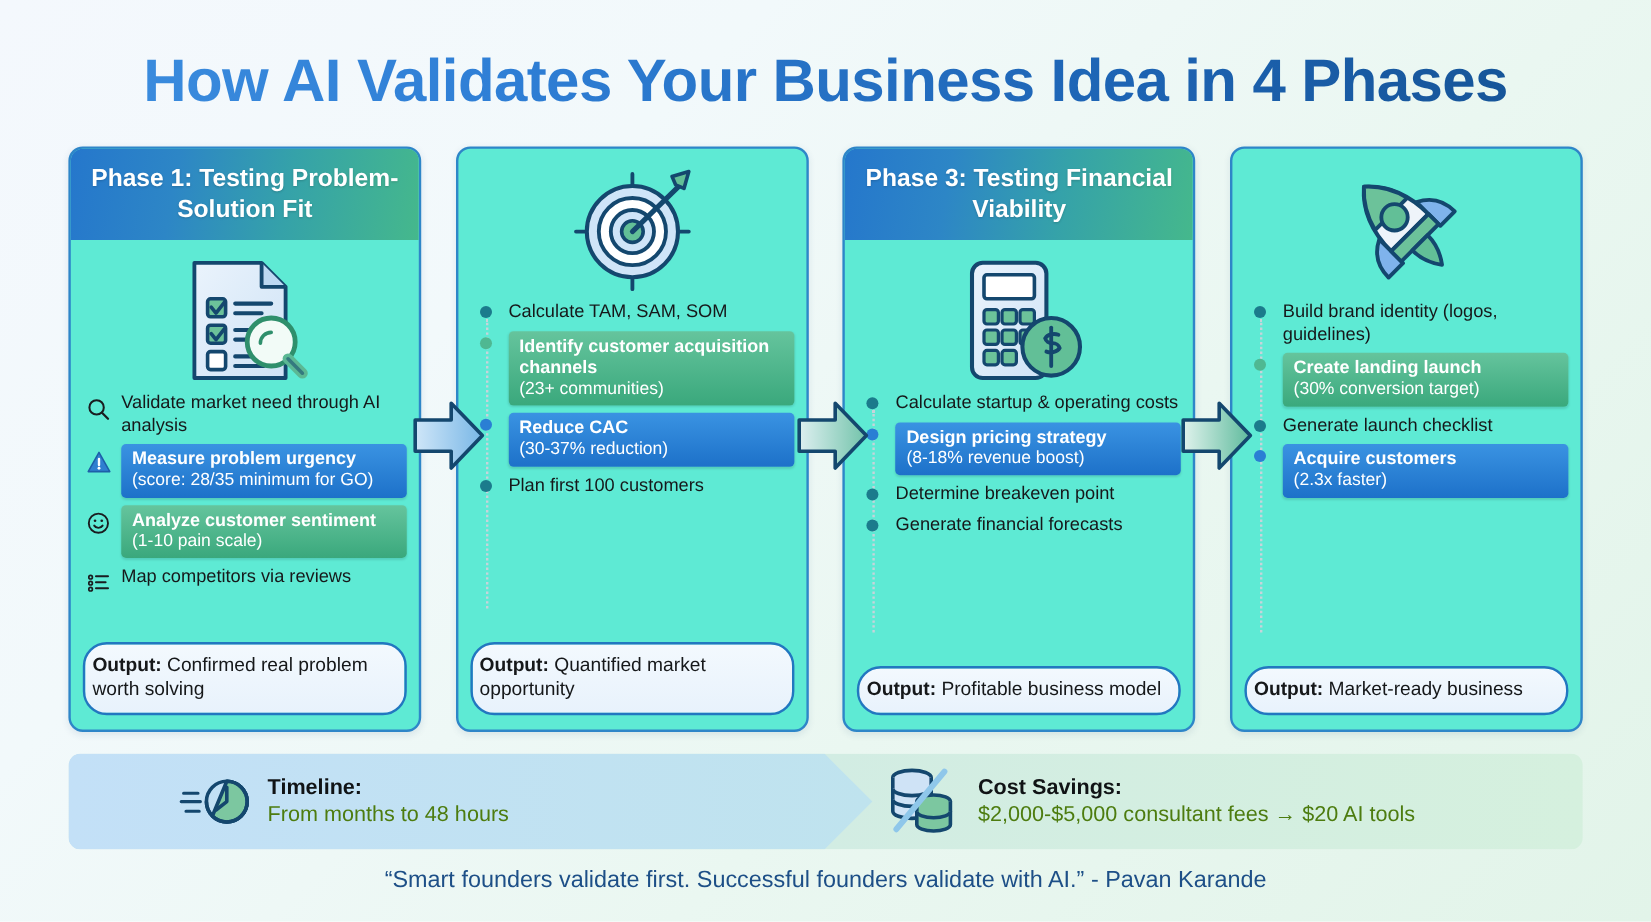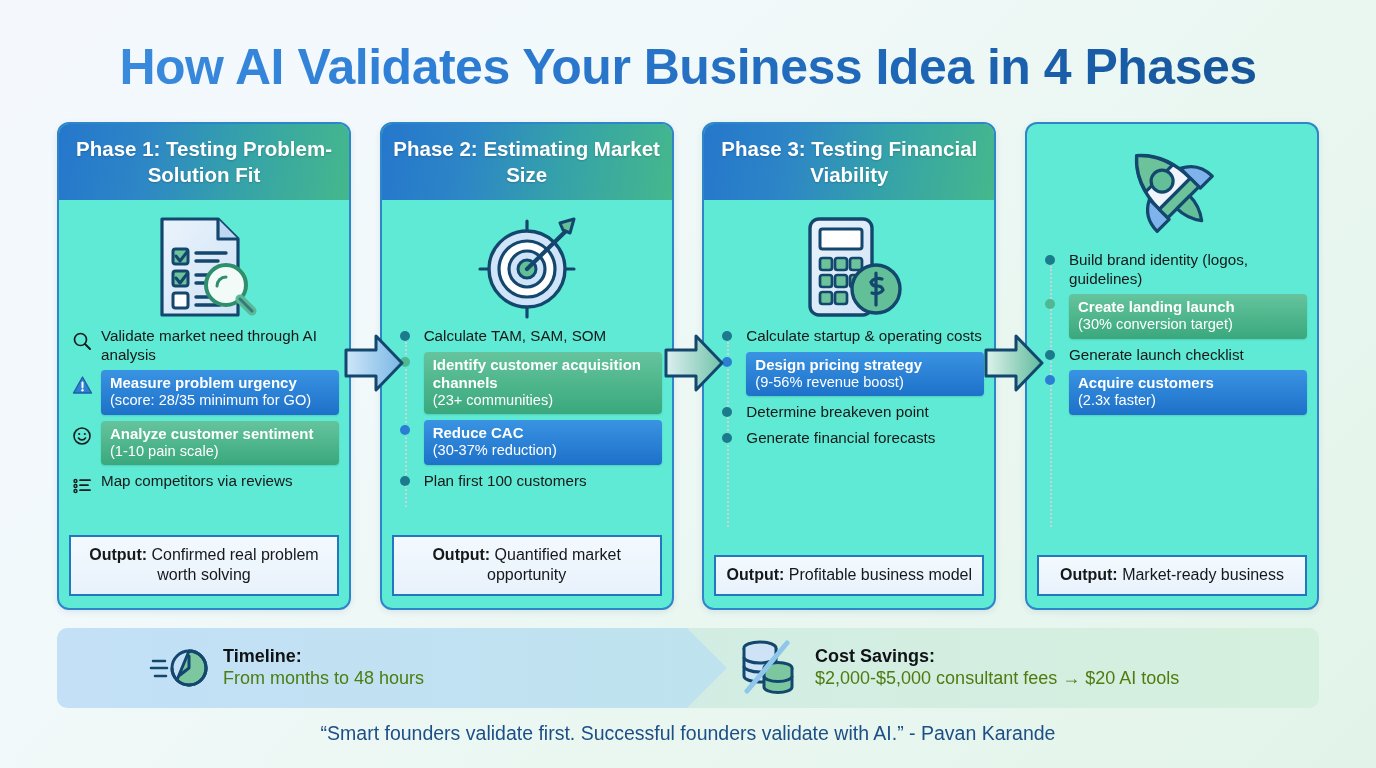--- a/index.html
+++ b/index.html
@@ -122,23 +122,22 @@
   }
   .pill.blue  { background: linear-gradient(180deg, #3a93e2 0%, #1d71c9 100%); }
   .pill.green { background: linear-gradient(180deg, #65c49d 0%, #3aa87c 100%); }
   .pill .hl { font-weight: bold; font-size: 15px; display: block; }
   .pill .sub { font-size: 14.6px; display: block; }
 
   
   .output {
     margin: 4px 10px 12px;
     border: 2px solid #2277c0;
-    border-radius: 0;
+    border-radius: 20px;
     background: linear-gradient(180deg, #f3f9fe 0%, #e8f2fc 100%);
-    text-align: center;
     padding: 8px 6px 9px;
     font-size: 16px;
     color: #16181a;
     line-height: 1.25;
     flex: none;
   }
   .output b { font-weight: bold; }
 
   
   .conn { position: absolute; top: 330px; width: 60px; height: 66px; }
@@ -263,21 +262,20 @@
         </div>
       </div>
     </div>
     <div class="output">
       <b>Output:</b>
       <span>Confirmed real problem worth solving</span>
     </div>
   </div>
 
   <div class="card">
-    <div class="card-header">Phase 2: Estimating Market Size</div>
     <div class="card-body">
       <div class="illus">
         <svg width="126" height="112" viewBox="0 0 126 112">
           <g stroke="#14476e" stroke-width="3.2" fill="none" stroke-linecap="round">
             <path d="M63 10 v10 M63 96 v10 M16 58 h10 M100 58 h10"></path>
           </g>
           <circle cx="63" cy="58" r="38" fill="#cfe4f8" stroke="#14476e" stroke-width="3.4"></circle>
           <circle cx="63" cy="58" r="28" fill="#ffffff" stroke="#14476e" stroke-width="3.2"></circle>
           <circle cx="63" cy="58" r="18" fill="#cfe4f8" stroke="#14476e" stroke-width="3.2"></circle>
           <circle cx="63" cy="58" r="9" fill="#62bf97" stroke="#14476e" stroke-width="3"></circle>
@@ -360,21 +358,21 @@
               <span class="dot teal"></span>
             </span>
           <span class="btext">Calculate startup &amp; operating costs</span>
         </div>
         <div class="bullet">
           <span class="bmark">
               <span class="dot blue"></span>
             </span>
           <span class="pill blue">
             <span class="hl">Design pricing strategy</span>
-            <span class="sub">(9-56% revenue boost)</span>
+            <span class="sub">(8-18% revenue boost)</span>
           </span>
         </div>
         <div class="bullet">
           <span class="bmark">
               <span class="dot teal"></span>
             </span>
           <span class="btext">Determine breakeven point</span>
         </div>
         <div class="bullet">
           <span class="bmark">

